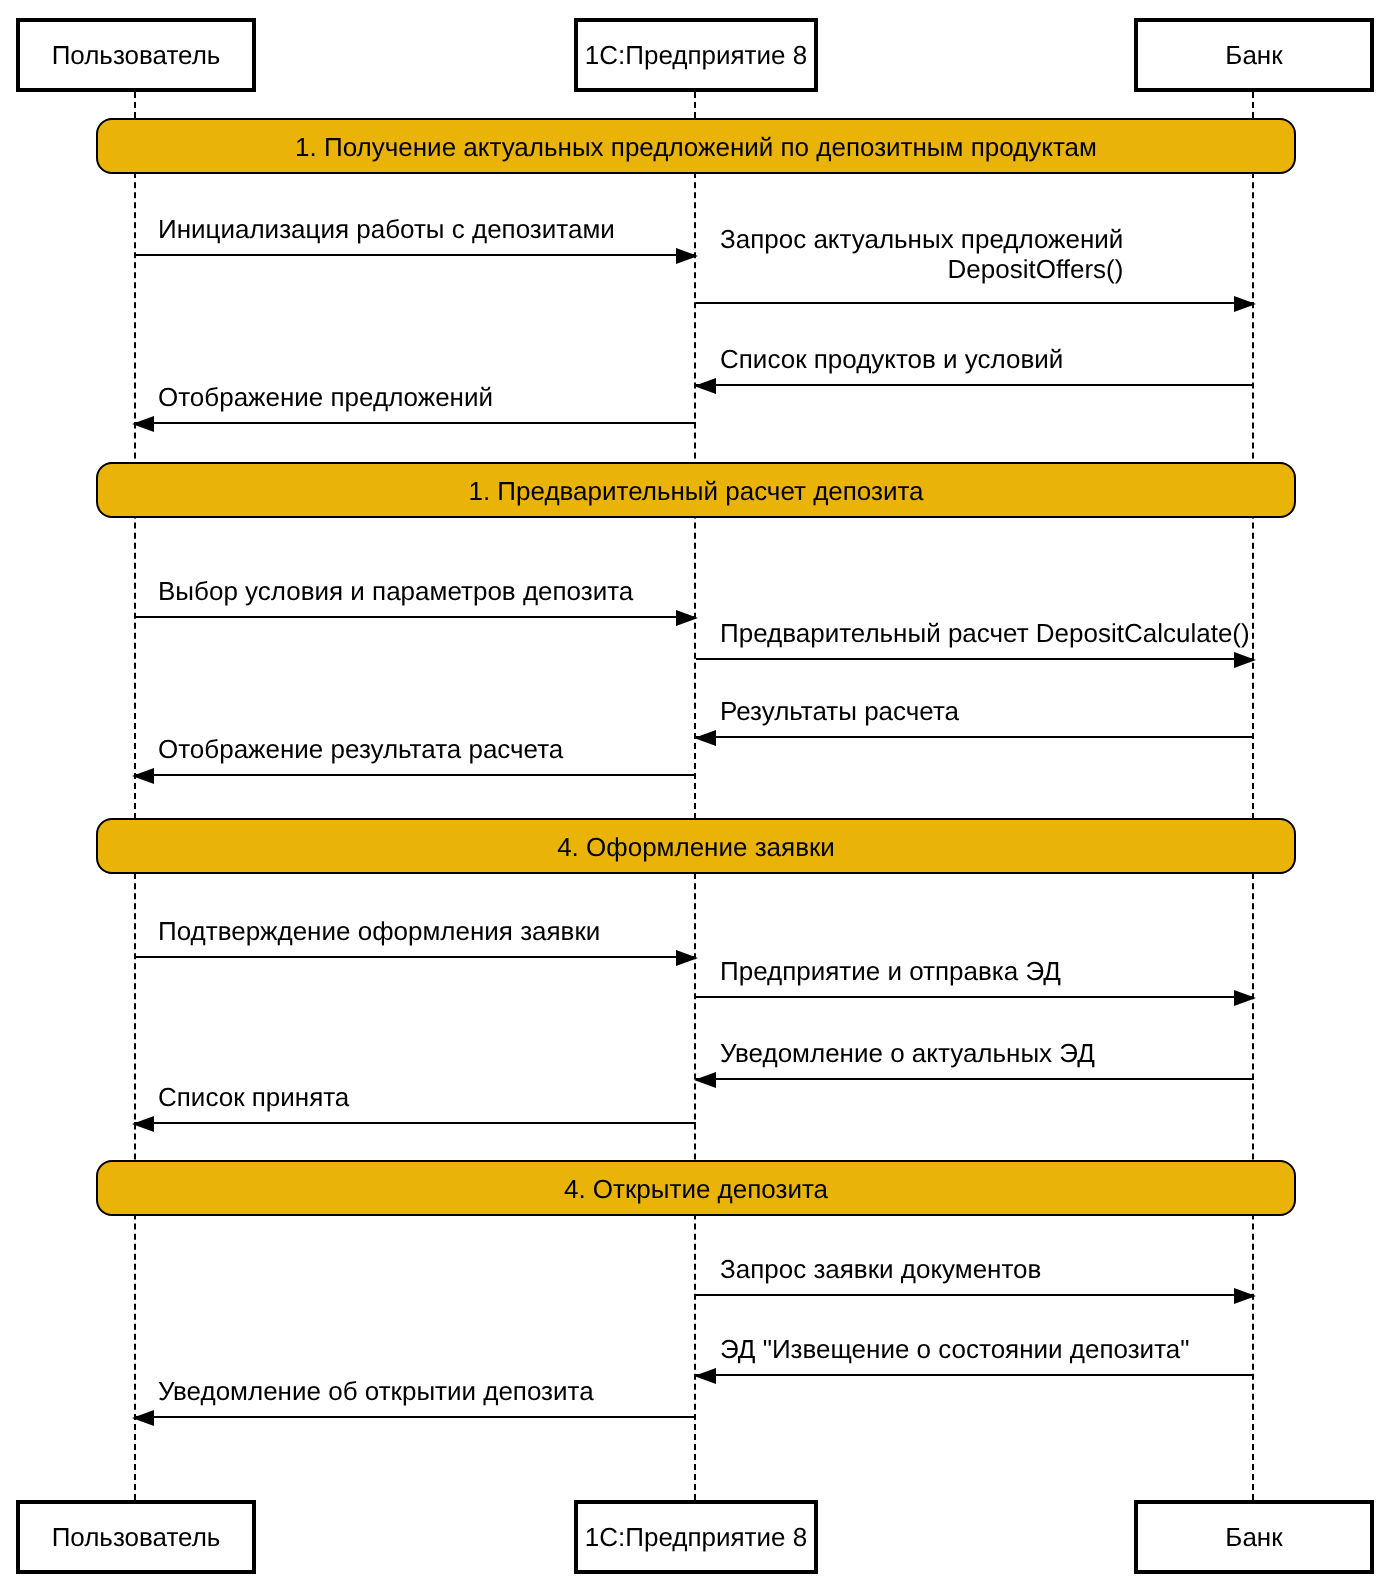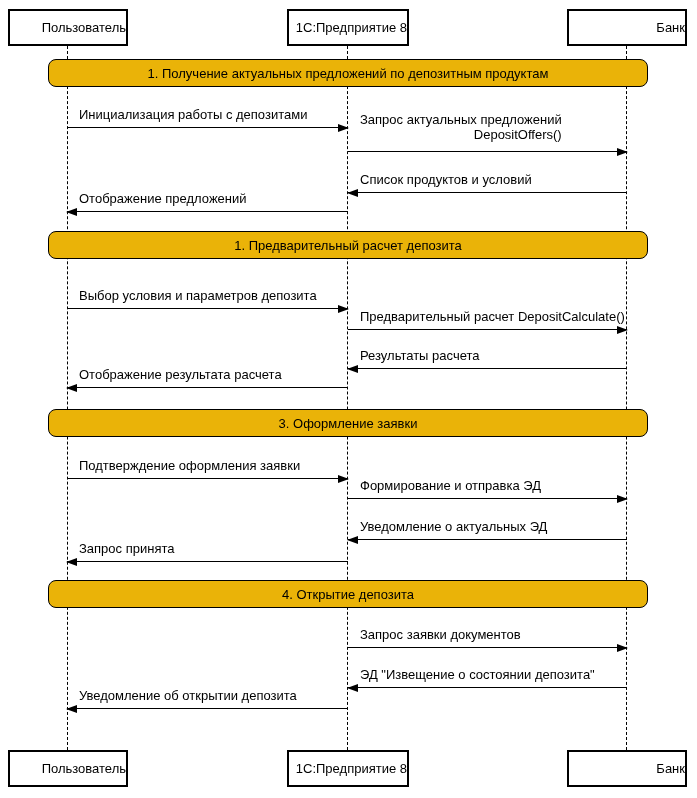--- a/index.html
+++ b/index.html
@@ -2,21 +2,21 @@
 <html><head>
 <meta charset="utf-8">
 <style>
   html,body { margin:0; padding:0; background:#ffffff; }
   .stage {
     position:relative; width:697px; height:798px; background:#ffffff;
     font-family:"Liberation Sans", sans-serif; color:#000; overflow:hidden;
   }
   .actor {
     position:absolute; height:37px; border:2px solid #000; background:#fff;
-    display:flex; align-items:center; justify-content:flex-end;
+    display:flex; align-items:center; justify-content:center;
     font-size:13px; z-index:5; box-sizing:border-box;
   }
   .lifeline {
     position:absolute; top:46px; height:704px; width:0;
     border-left:1px dashed #000; z-index:1;
   }
   .frame {
     position:absolute; left:48px; width:600px; height:28px;
     border:1.5px solid #000; border-radius:8px; background:#eab308;
     display:flex; align-items:center; justify-content:center;
@@ -56,21 +56,21 @@
     <span>Банк</span>
   </div>
 
   <div class="frame" style="top:59px">
     <span>1. Получение актуальных предложений по депозитным продуктам</span>
   </div>
   <div class="frame" style="top:231px">
     <span>1. Предварительный расчет депозита</span>
   </div>
   <div class="frame" style="top:409px">
-    <span>3. Оформление заявки</span>
+    <span>4. Оформление заявки</span>
   </div>
   <div class="frame" style="top:580px">
     <span>4. Открытие депозита</span>
   </div>
 
   <div class="msg span-uc" style="top:98px">
     <span class="lbl">Инициализация работы с депозитами</span>
     <div class="line"></div>
     <div class="ah r"></div>
   </div>
@@ -111,31 +111,31 @@
     <div class="line"></div>
     <div class="ah l"></div>
   </div>
 
   <div class="msg span-uc" style="top:449px">
     <span class="lbl">Подтверждение оформления заявки</span>
     <div class="line"></div>
     <div class="ah r"></div>
   </div>
   <div class="msg span-cb" style="top:469px">
-    <span class="lbl">Формирование и отправка ЭД</span>
+    <span class="lbl">Предприятие и отправка ЭД</span>
     <div class="line"></div>
     <div class="ah r"></div>
   </div>
   <div class="msg span-cb" style="top:510px">
     <span class="lbl">Уведомление о актуальных ЭД</span>
     <div class="line"></div>
     <div class="ah l"></div>
   </div>
   <div class="msg span-uc" style="top:532px">
-    <span class="lbl">Запрос принята</span>
+    <span class="lbl">Список принята</span>
     <div class="line"></div>
     <div class="ah l"></div>
   </div>
 
   <div class="msg span-cb" style="top:618px">
     <span class="lbl">Запрос заявки документов</span>
     <div class="line"></div>
     <div class="ah r"></div>
   </div>
   <div class="msg span-cb" style="top:658px">

